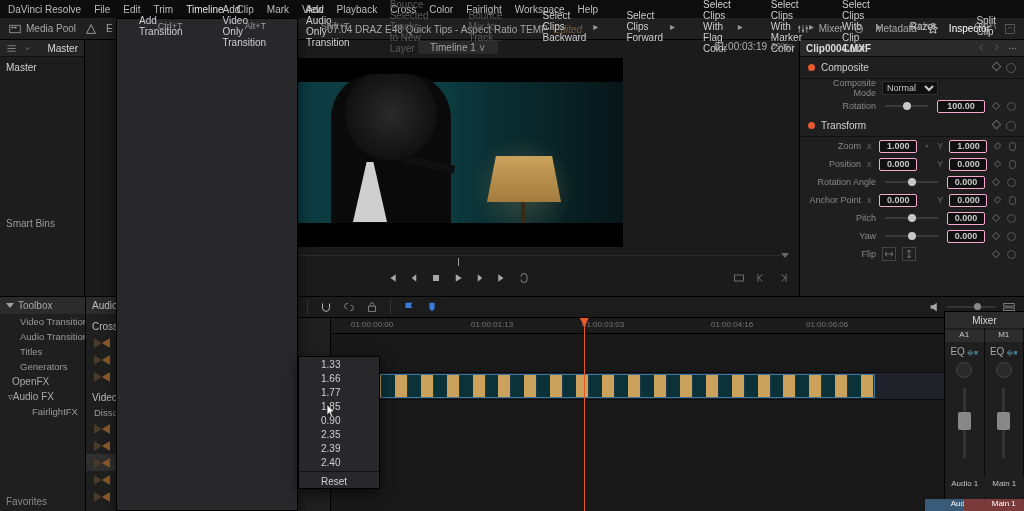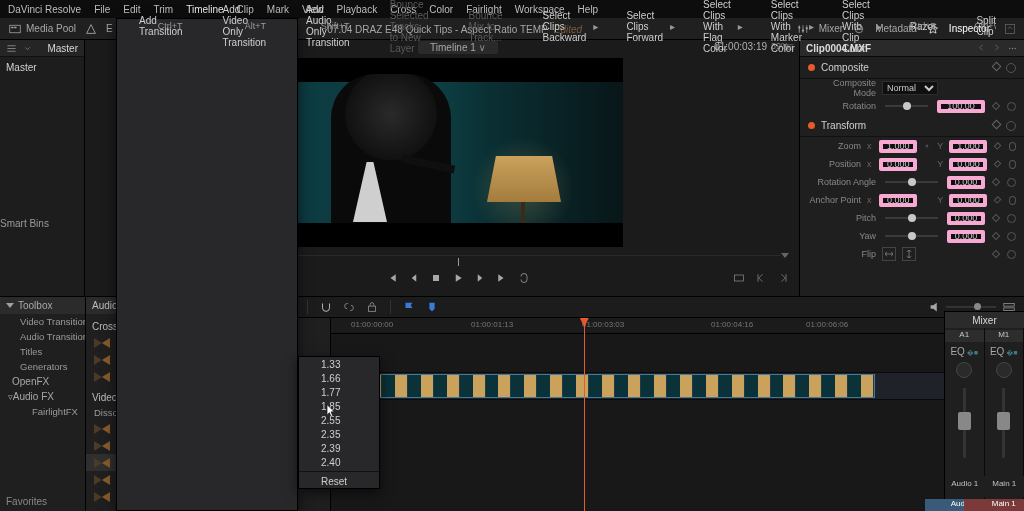--- a/index.html
+++ b/index.html
@@ -20,21 +20,21 @@
   .workbar .right span { font-size:10px; color:#a7a7a7; }
   .workbar .right .insp { color:#fff; }
   .workbar .right svg { width:12px; height:12px; }
 
   
   .main { position:absolute; top:40px; left:0; right:0; bottom:0; display:flex; }
   .left-pane { width:85px; background:#1d1d1d; border-right:1px solid #000; }
   .left-pane .row { height:17px; background:#252525; border-bottom:1px solid #101010; display:flex; align-items:center; padding:0 6px; gap:6px; }
   .left-pane .master { color:#d0d0d0; height:16px; display:flex; align-items:center; padding:4px 6px; margin-top:2px;}
   .left-pane .fill { height:140px; }
-  .left-pane .smart { color:#9a9a9a; padding:3px 0; }
+  .left-pane .smart { color:#9a9a9a; padding:3px 6px; }
   .left-pane .searchrow { position:absolute; bottom:0; left:0; width:85px; height:16px; background:#2b2b2b; border-top:1px solid #101010; display:flex; align-items:center; }
   .left-pane .searchrow svg { width:12px; height:12px; margin-left:6px; }
 
   .center-pane { flex:1; display:flex; flex-direction:column; }
 
   .viewer-row { height:256px; display:flex; }
   .viewer-left-strip { width:32px; background:#1b1b1b; border-right:1px solid #000; }
   .viewer-hold { flex:1; background:#1b1b1b; position:relative; }
   .viewer-hold .tc-left { position:absolute; top:1px; left:6px; color:#b0b0b0; font-size:10px; }
   .viewer-hold .tc-right { position:absolute; top:1px; right:32px; color:#b0b0b0; font-size:10px; }
@@ -66,21 +66,21 @@
   .insp-head span { color:#dcdcdc;font-weight:bold; }
   .insp-sec { display:flex; align-items:center; height:22px; padding:0 8px; gap:6px; border-bottom:1px solid #111;}
   .insp-sec .dot { width:7px; height:7px; border-radius:50%; background:#e65a2c;}
   .insp-sec span { color:#d0d0d0; }
   .insp-sec .rt { margin-left:auto; display:flex; gap:6px;}
   .insp-sec .rt .kf { width:7px;height:7px;transform:rotate(45deg);border:1px solid #666;}
   .insp-sec .rt .reset { width:10px;height:10px;border:1px solid #555;border-radius:50%;}
   .insp-row { display:flex; align-items:center; height:18px; padding:0 8px; gap:6px; }
   .insp-row .lbl { width:68px; text-align:right; color:#888; font-size:9px; }
   .insp-row .ax { width:8px; color:#666; font-size:9px;}
-  .insp-row input { width:38px; height:13px; background:#101010; border:4px solid #f9a8d4; color:#c8c8c8; font-size:9px; text-align:center; border-radius:2px;}
+  .insp-row input { width:38px; height:13px; background:#101010; border:1px solid #f9a8d4; color:#c8c8c8; font-size:9px; text-align:center; border-radius:2px;font-weight:bold;}
   .insp-row input.wide { width:48px; }
   .insp-row .slider { flex:1; height:2px; background:#3a3a3a; position:relative; margin:0 3px;}
   .insp-row .slider::after { content:""; position:absolute; top:-3px; left:50%; width:8px; height:8px; background:#c8c8c8; border-radius:50%; transform:translateX(-50%);}
   .insp-row .kf { width:6px;height:6px;transform:rotate(45deg);border:1px solid #555; margin:0 2px;}
   .insp-row .reset { width:9px;height:9px;border:1px solid #555;border-radius:50%;}
   .insp-row select { background:#101010; border:1px solid #2e2e2e; color:#c8c8c8; font-size:9px; height:14px; width:56px;}
   .flip-row svg { width:12px; height:12px; }
   .flip-row .box { width:14px; height:14px; border:1px solid #444; display:flex; align-items:center; justify-content:center;}
 
   
@@ -670,21 +670,21 @@
     <div class="sep"></div>
     <div class="sep"></div>
     <div class="sep"></div>
   </div>
 
 <div class="menu submenu" id="blank-menu">
     <div class="mi">1.33</div>
     <div class="mi">1.66</div>
     <div class="mi">1.77</div>
     <div class="mi">1.85</div>
-    <div class="mi">2.55</div>
+    <div class="mi">0.90</div>
     <div class="mi">2.35</div>
     <div class="mi">2.39</div>
     <div class="mi">2.40</div>
     <div class="sep"></div>
     <div class="mi">Reset</div>
   </div>
 
 <div class="cursor" style="top:404px;left:326px">
   <svg viewBox="0 0 12 18">
       <path d="M1 1l0 13 3-3 2 5 2-1-2-5 4 0z" fill="#fff" stroke="#000" stroke-width="0.6"></path>

